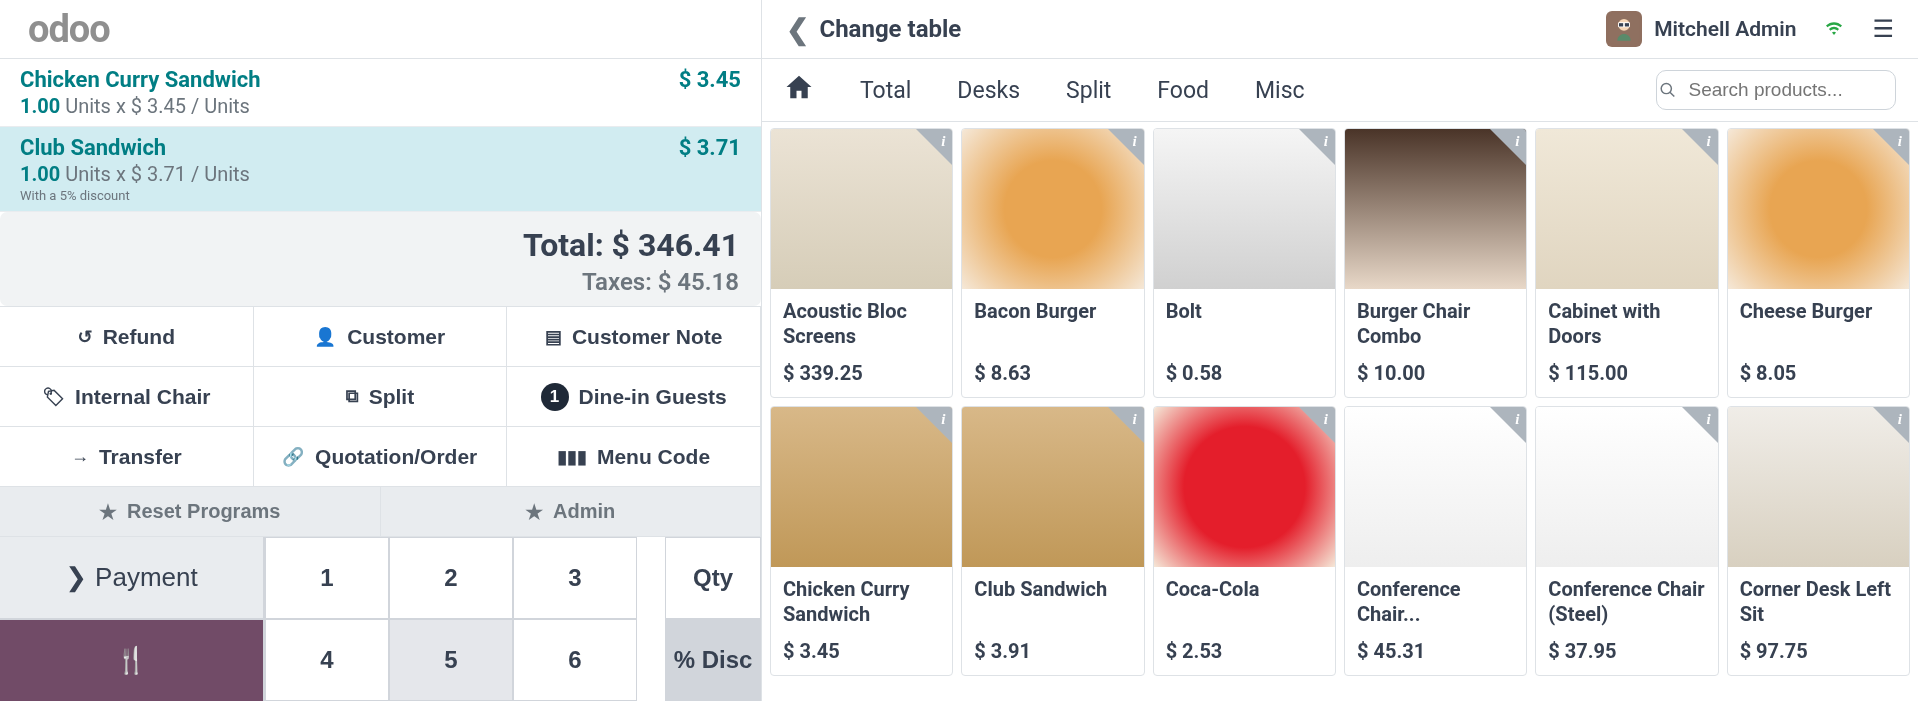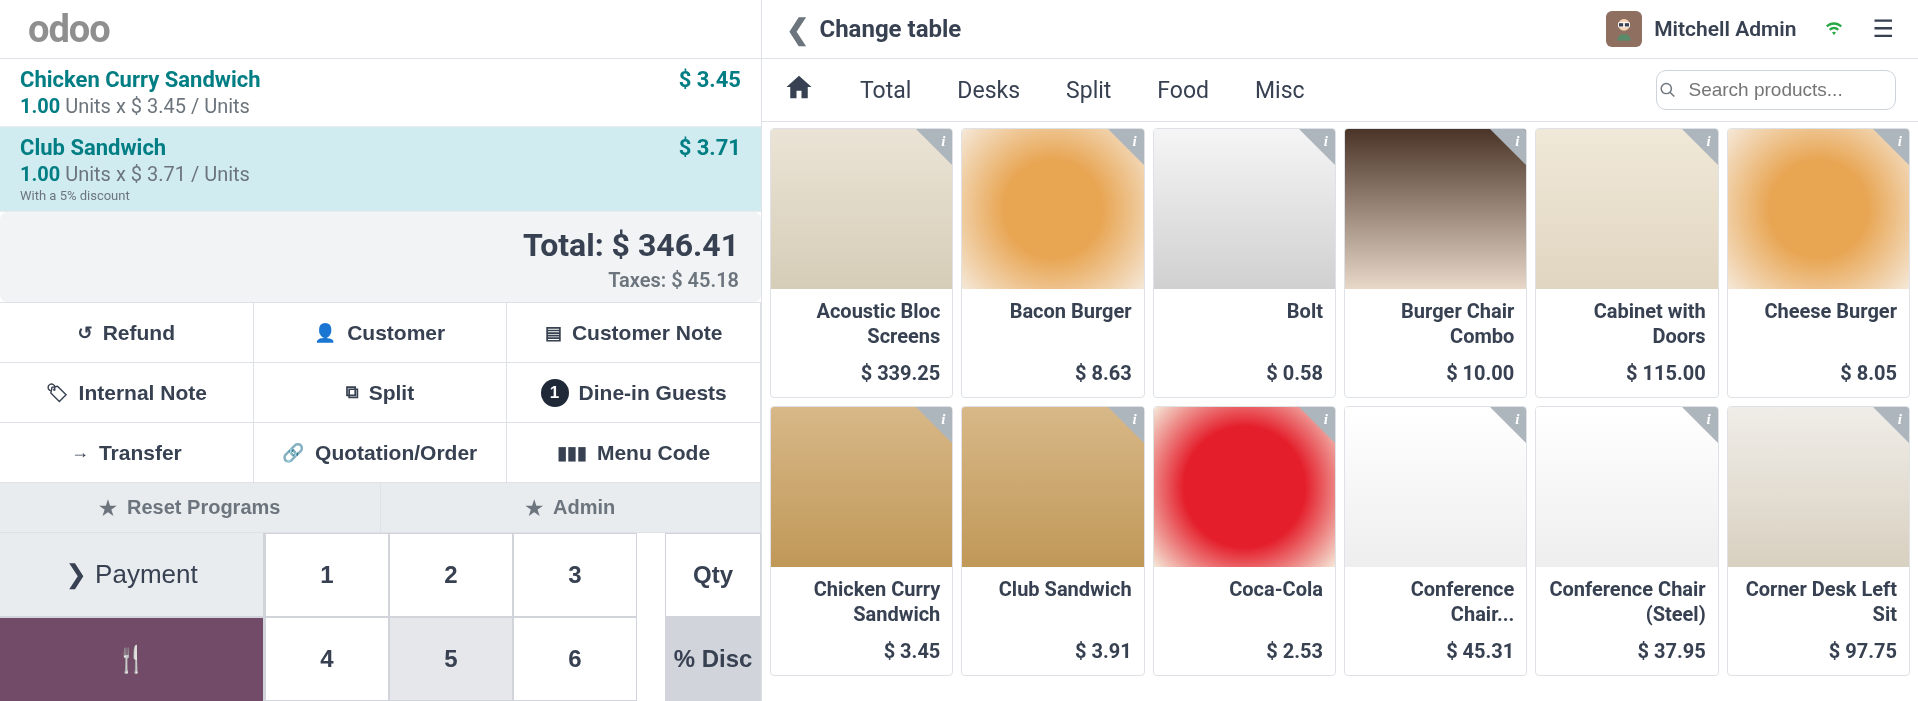--- a/index.html
+++ b/index.html
@@ -16,21 +16,21 @@
 .line-top { display: flex; justify-content: space-between; }
 .line-name { color: #017e84; font-weight: 700; font-size: 22px; }
 .line-price { color: #017e84; font-weight: 700; font-size: 22px; }
 .line-qty { font-size: 20px; margin-top: 2px; }
 .line-qty .qty { color: #017e84; font-weight: 700; }
 .line-qty .rest { color: #6c757d; }
 .line-disc { color: #6c757d; font-size: 13px; margin-top: 2px; }
 
 .totals { text-align: right; padding: 14px 22px 10px; background: #f1f3f4; border-radius: 7px; }
 .total-main { font-size: 32px; font-weight: 700; color: #374151; }
-.total-tax { font-size: 20px; font-weight: 600; color: #6c757d; margin-top: 4px; }
+.total-tax { font-size: 24px; font-weight: 600; color: #6c757d; margin-top: 4px; }
 
 .action-grid { display: grid; grid-template-columns: repeat(3, 1fr); border-top: 1px solid #dee2e6; }
 .action-btn { height: 60px; background: #fff; border: none; border-right: 1px solid #dee2e6; border-bottom: 1px solid #dee2e6; display: flex; align-items: center; justify-content: center; gap: 10px; font-size: 21px; font-weight: 600; color: #374151; cursor: pointer; }
 .action-btn .ico { font-size: 18px; color: #374151; }
 .action-btn .badge { background: #1f2937; color: #fff; border-radius: 50%; width: 28px; height: 28px; display: inline-flex; align-items: center; justify-content: center; font-size: 17px; font-weight: 700; }
 
 .program-row { display: grid; grid-template-columns: 1fr 1fr; }
 .program-btn { height: 50px; background: #e9ecef; border: none; border-right: 1px solid #dee2e6; border-bottom: 1px solid #dee2e6; display: flex; align-items: center; justify-content: center; gap: 10px; font-size: 20px; font-weight: 600; color: #6c757d; cursor: pointer; }
 
 .bottom-row { display: flex; flex: 1; }
@@ -61,21 +61,21 @@
 .cat { font-size: 23px; color: #374151; cursor: pointer; }
 .search-box { margin-left: auto; display: flex; align-items: center; gap: 12px; border: 1px solid #ced4da; border-radius: 10px; padding: 8px 2px; width: 240px; }
 .search-box svg { width: 20px; height: 20px; color: #6c757d; }
 .search-box input { border: none; outline: none; font-size: 19px; color: #374151; width: 100%; background: transparent; }
 
 .product-grid { flex: 1; padding: 6px 8px; display: grid; grid-template-columns: repeat(6, 1fr); gap: 8px; overflow: hidden; align-content: start; }
 .product-card { background: #fff; border: 1px solid #dee2e6; border-radius: 4px; overflow: hidden; cursor: pointer; position: relative; display: flex; flex-direction: column; }
 .product-img { height: 160px; background: #e9ecef; position: relative; display: flex; align-items: center; justify-content: center; font-size: 60px; }
 .info-corner { position: absolute; top: 0; right: 0; width: 0; height: 0; border-left: 36px solid transparent; border-top: 36px solid #adb5bd; }
 .info-i { position: absolute; top: 4px; right: 7px; color: #fff; font-size: 15px; font-weight: 700; font-style: italic; font-family: Georgia, serif; }
-.product-body { padding: 10px 12px 12px; text-align: right; }
+.product-body { padding: 10px 12px 12px; }
 .product-name { font-size: 20px; font-weight: 700; color: #374151; line-height: 1.25; min-height: 50px; }
 .product-price { font-size: 20px; font-weight: 700; color: #374151; margin-top: 12px; }
 .product-row2 .product-name { min-height: 50px; }
 
 
 .p-screen { background: linear-gradient(#ebe3d5, #d6cdb8); }
 .p-burger { background: radial-gradient(circle, #e8a552 40%, #f5e8d8); }
 .p-bolt { background: linear-gradient(#f5f5f5, #d0d0d0); }
 .p-combo { background: linear-gradient(#4a3428, #e8d8c8); }
 .p-cabinet { background: linear-gradient(#f0e8d8, #e0d5c0); }
@@ -125,21 +125,21 @@
       <button class="action-btn">
           <span class="ico">👤</span>
           <span>Customer</span>
         </button>
       <button class="action-btn">
           <span class="ico">▤</span>
           <span>Customer Note</span>
         </button>
       <button class="action-btn">
           <span class="ico">🏷</span>
-          <span>Internal Note</span>
+          <span>Internal Chair</span>
         </button>
       <button class="action-btn">
           <span class="ico">⧉</span>
           <span>Split</span>
         </button>
       <button class="action-btn">
           <span class="badge">1</span>
           <span>Dine-in Guests</span>
         </button>
       <button class="action-btn">

